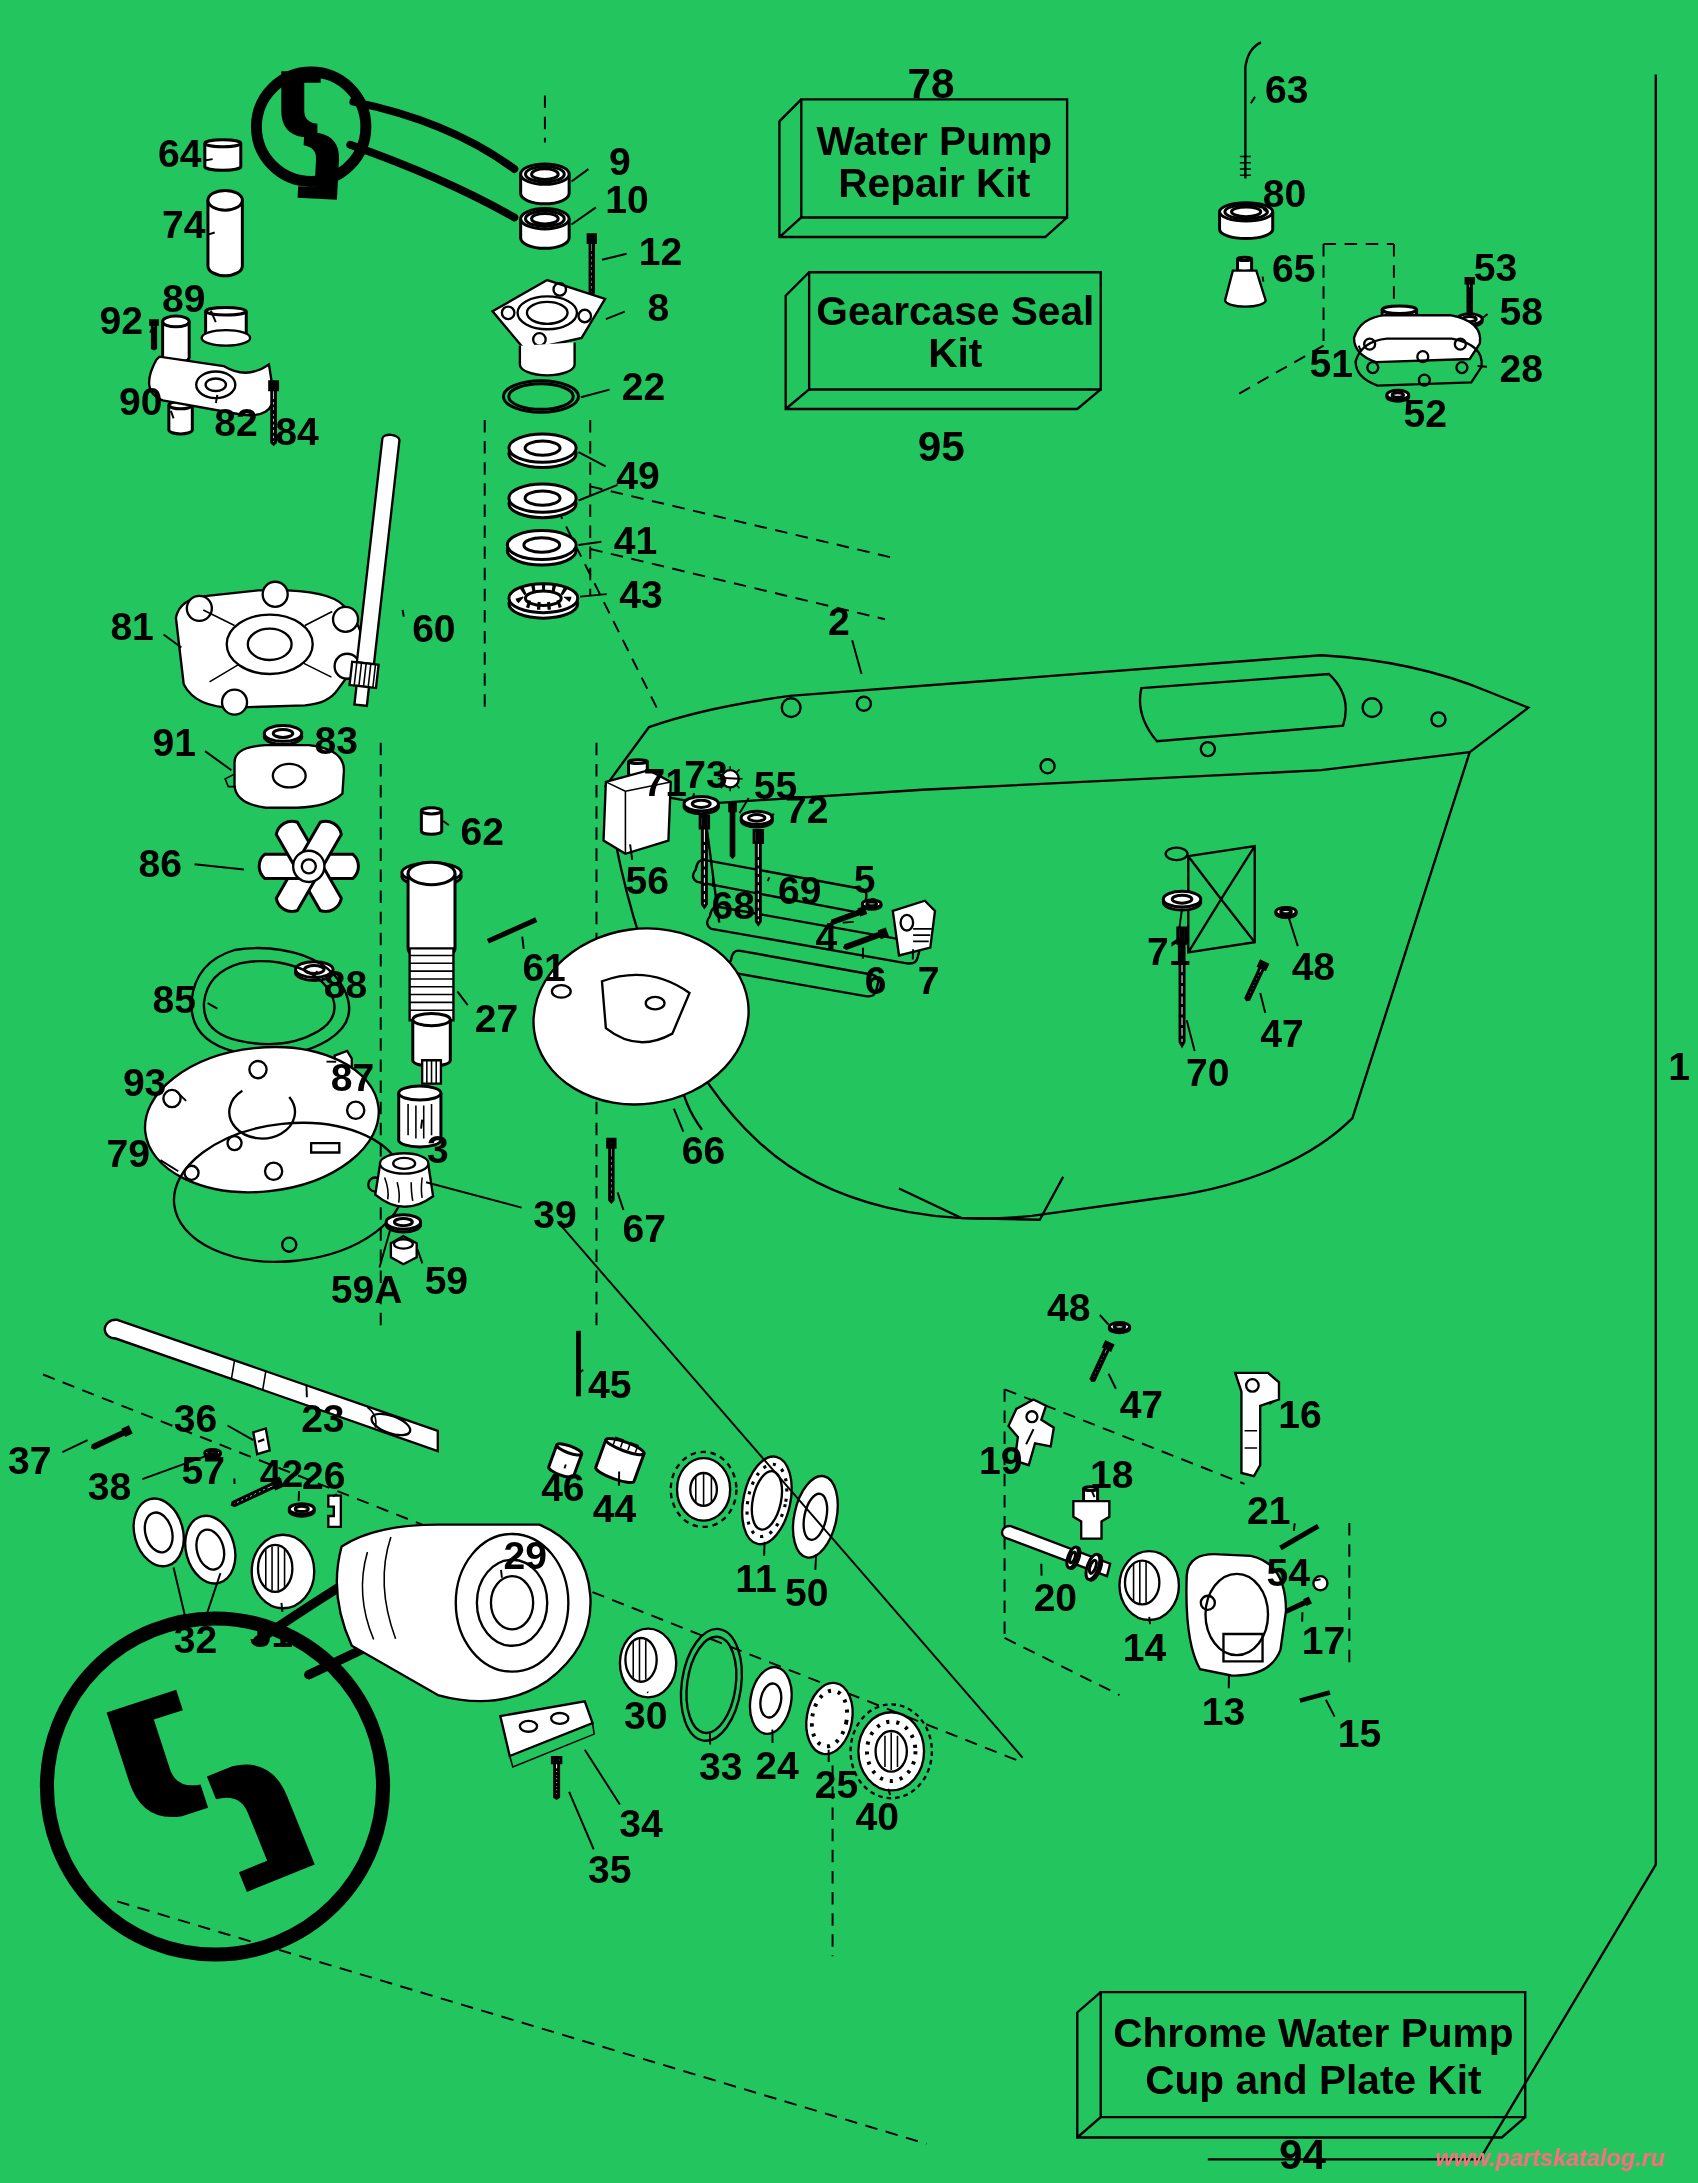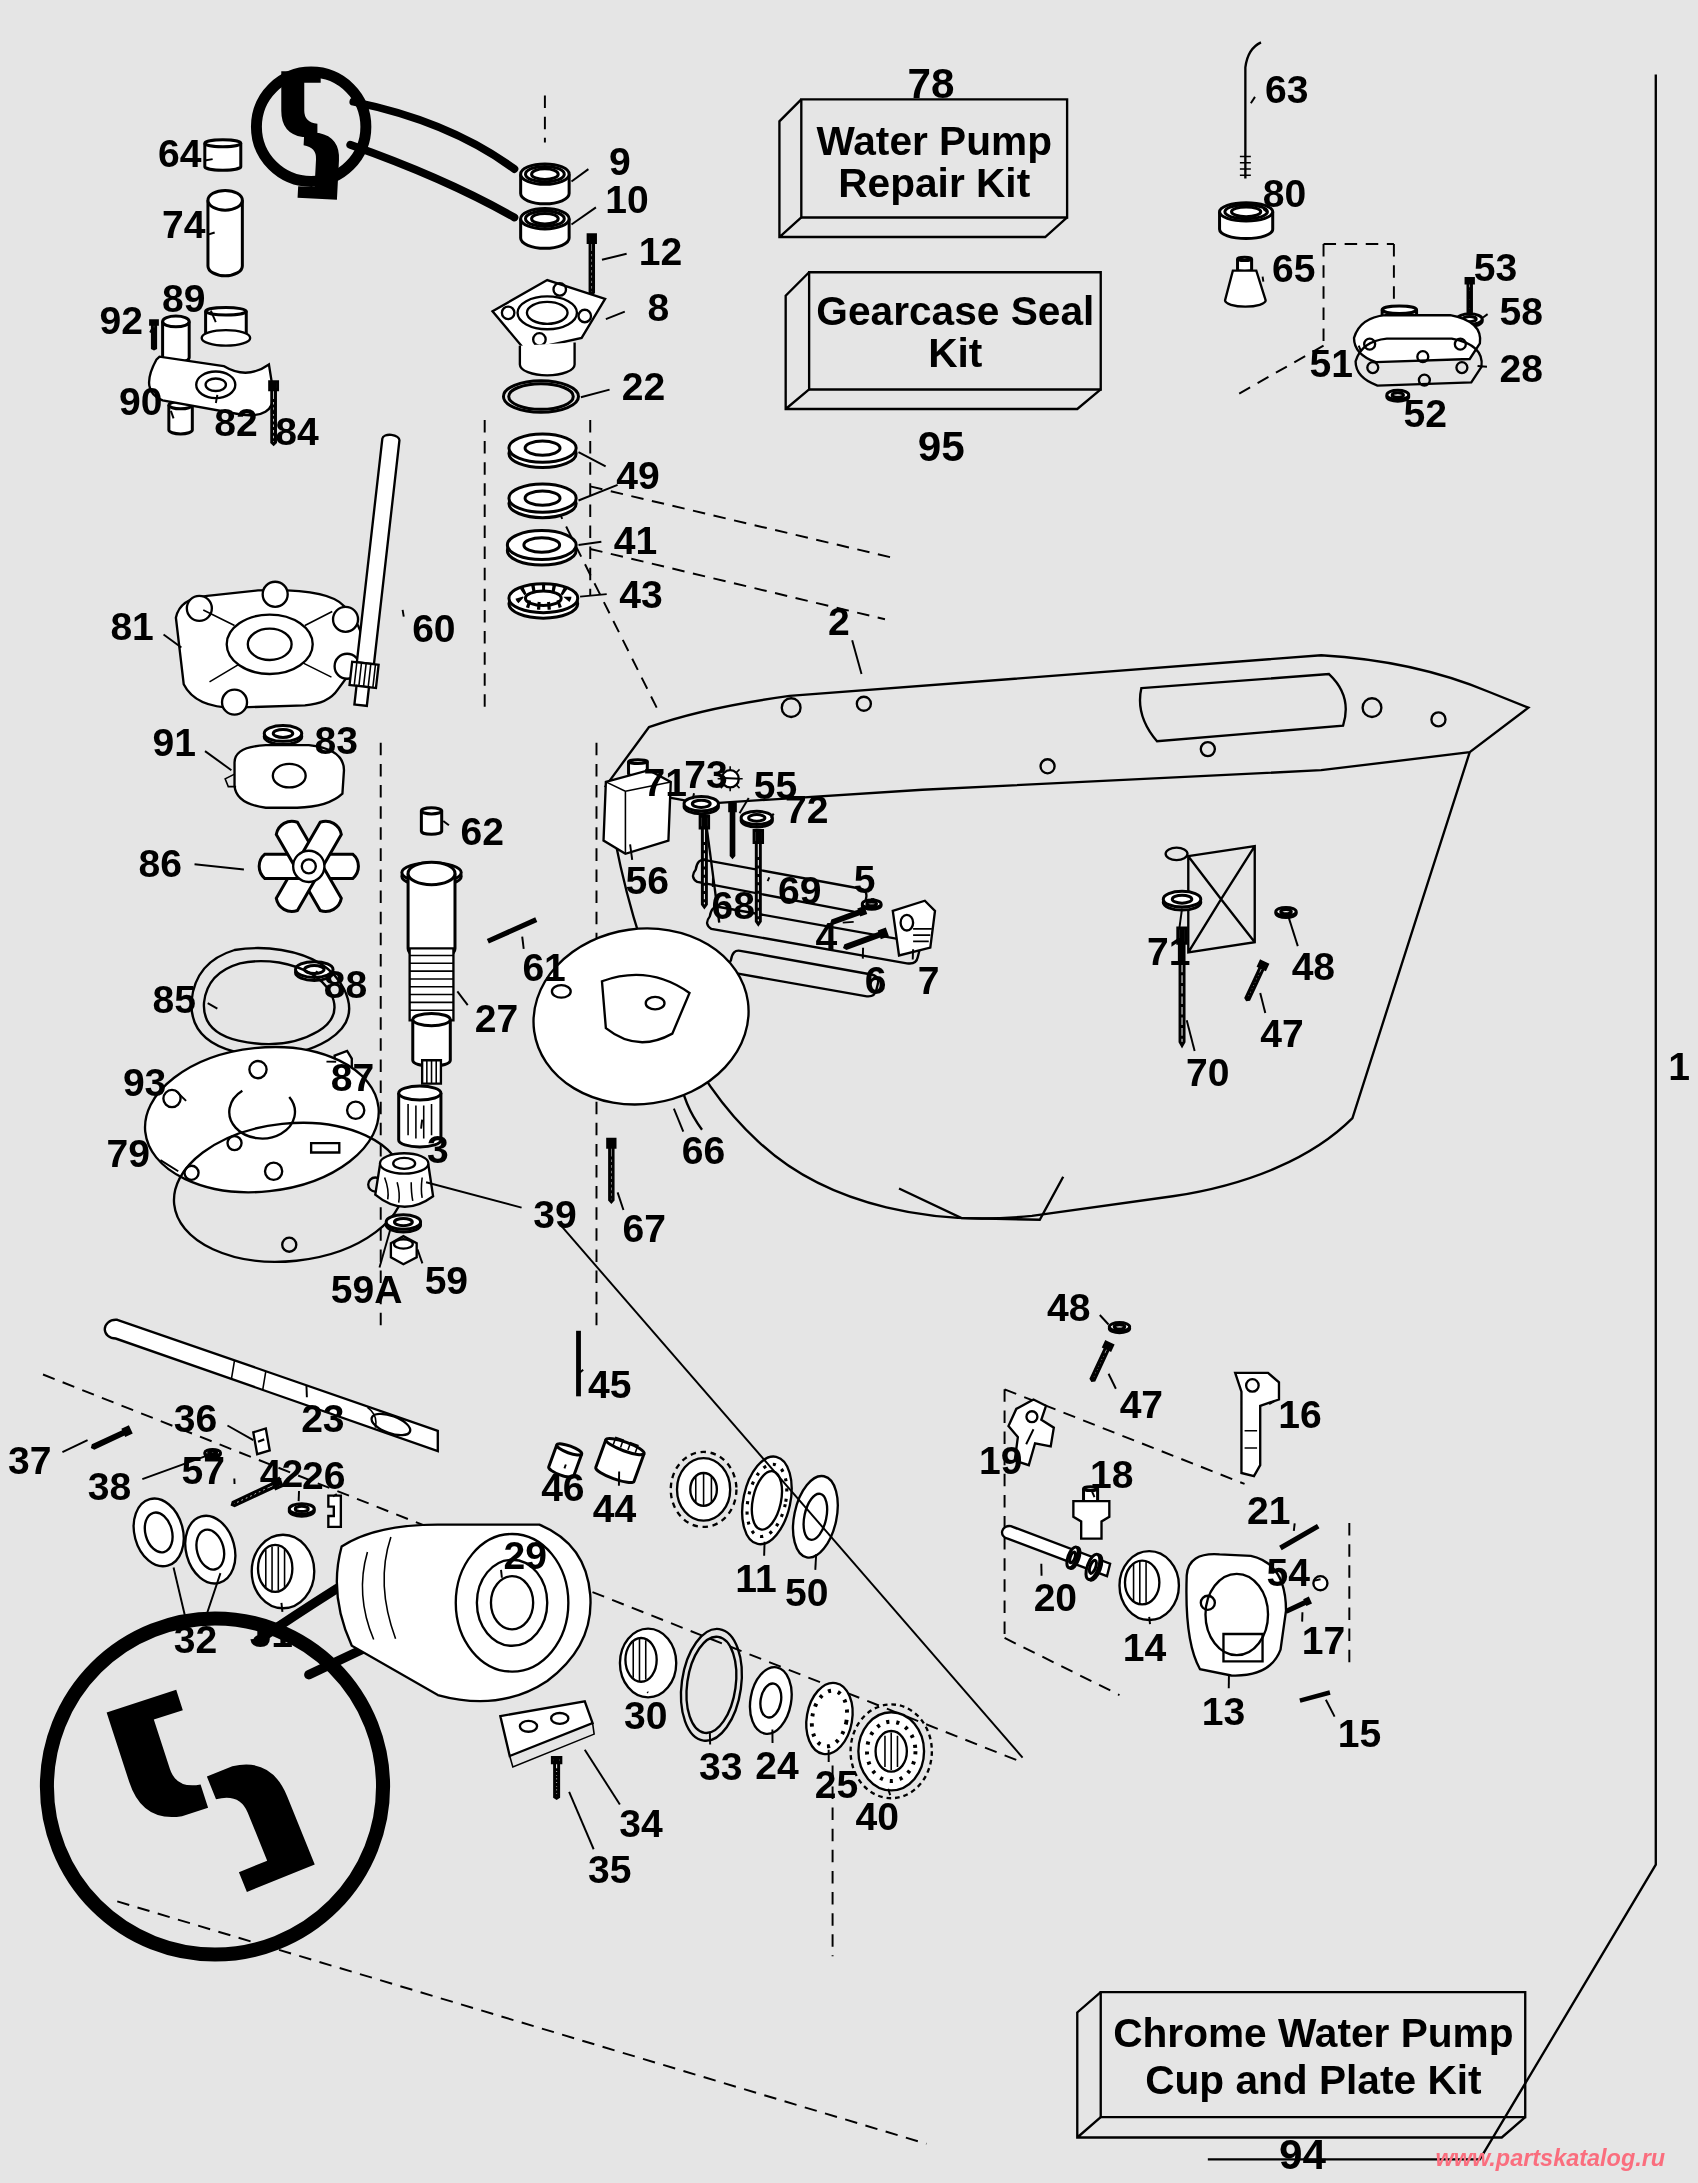--- a/index.html
+++ b/index.html
@@ -1,16 +1,16 @@
 <!DOCTYPE html>
 <html style="font-size:12.5px"><head>
 <meta charset="utf-8">
 <style>
   html,body{margin:0;padding:0;background:#fff;}
-  .page{width:1698px;height:2183px;position:relative;background:#e5e5e5;}
+  .page{width:1698px;height:2183px;position:relative;background:#22c55e;}
   svg{display:block;}
   .ln{fill:none;stroke:#000;stroke-width:3;}
   .f{fill:#fff;stroke:#000;stroke-width:3;}
   .fk{fill:#000;stroke:none;}
   .n{fill:none;stroke:#000;stroke-width:3;}
   .thin{fill:none;stroke:#000;stroke-width:2;}
   .dash{fill:none;stroke:#000;stroke-width:2.5;stroke-dasharray:16 11;}
   .dot{fill:none;stroke:#000;stroke-dasharray:4 9;}
   .sw{fill:none;stroke:#000;stroke-linecap:round;}
   .leader{stroke:#000;stroke-width:2.5;}

